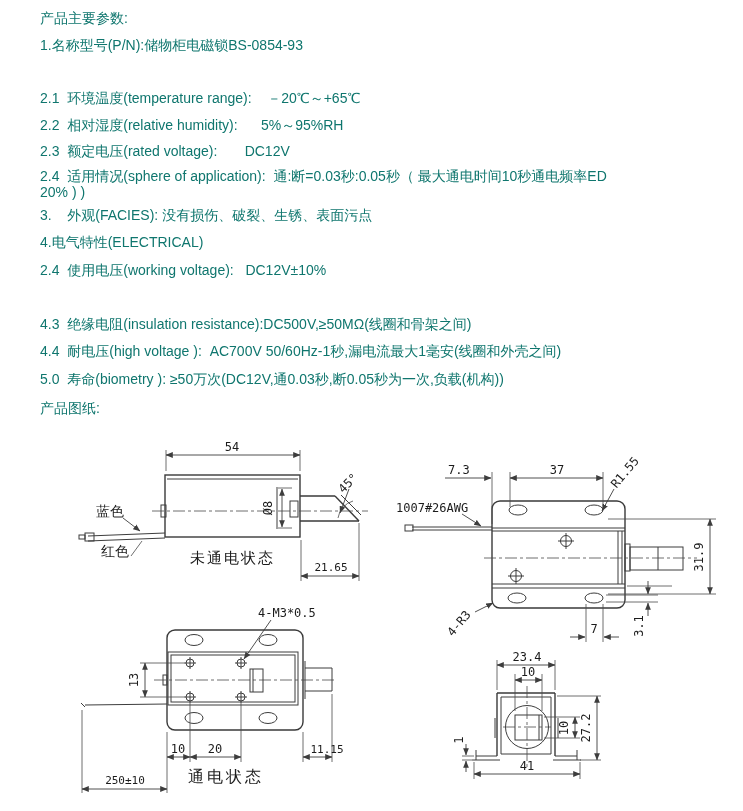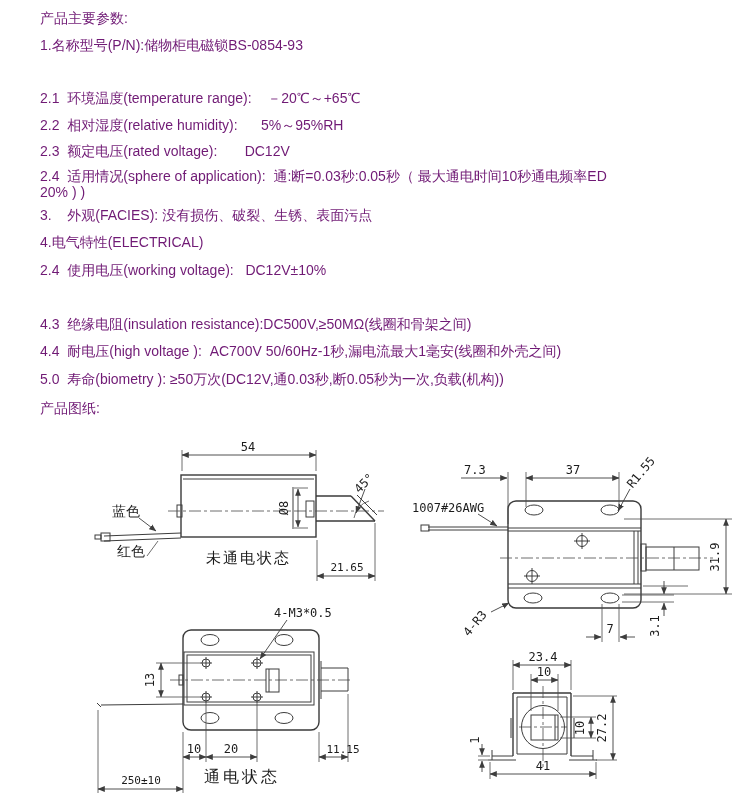--- a/index.html
+++ b/index.html
@@ -1,20 +1,20 @@
 <!DOCTYPE html>
 <html><head>
 <meta charset="utf-8">
 <style>
   html,body{margin:0;padding:0;background:#ffffff;}
   .page{position:relative;width:743px;height:811px;background:#fff;overflow:hidden;
         font-family:"Liberation Sans",sans-serif;color:#111;}
   .spec{position:absolute;left:40px;width:695px;font-size:14px;line-height:16px;
-        white-space:pre-wrap;color:#701a75;}
-  .svgwrap{position:absolute;left:16px;top:430px;width:605px;height:381px;}
+        white-space:pre-wrap;color:#0f766e;}
+  .svgwrap{position:absolute;left:0;top:430px;width:605px;height:381px;}
   svg text{fill:#1c1c1c;}
   .dim{font:12px "DejaVu Sans Mono",monospace;}
   .dims{font:11px "DejaVu Sans Mono",monospace;}
   .cjk{font:14px "Liberation Sans",sans-serif;}
   .cap{font:15px "Liberation Sans",sans-serif;letter-spacing:2px;}
   .cap2{font:16px "Liberation Sans",sans-serif;letter-spacing:3px;}
   .thin{stroke:#3d3d3d;stroke-width:1;fill:none;}
   .thick{stroke:#3a3a3a;stroke-width:1.4;fill:none;}
   .cl{stroke:#4a4a4a;stroke-width:0.8;stroke-dasharray:12 3 3 3;fill:none;}
   .de{stroke:#4a4a4a;stroke-width:0.8;fill:none;}

